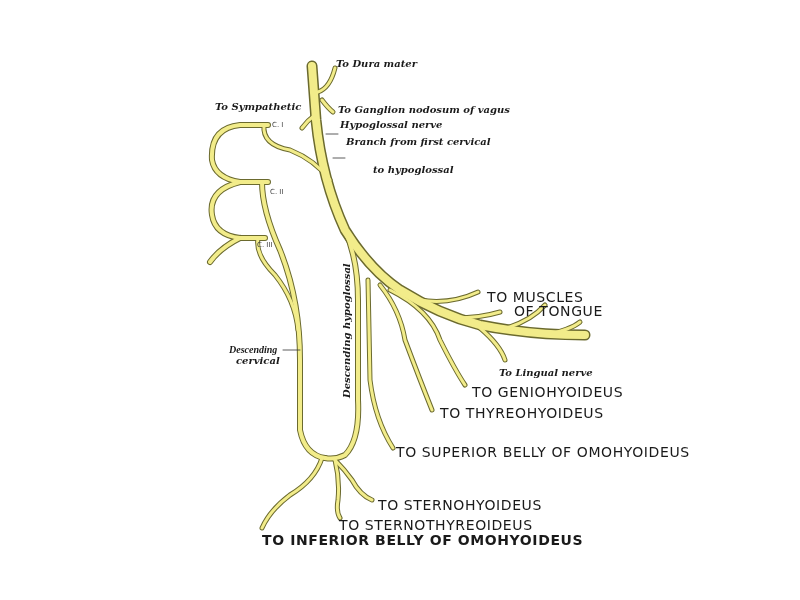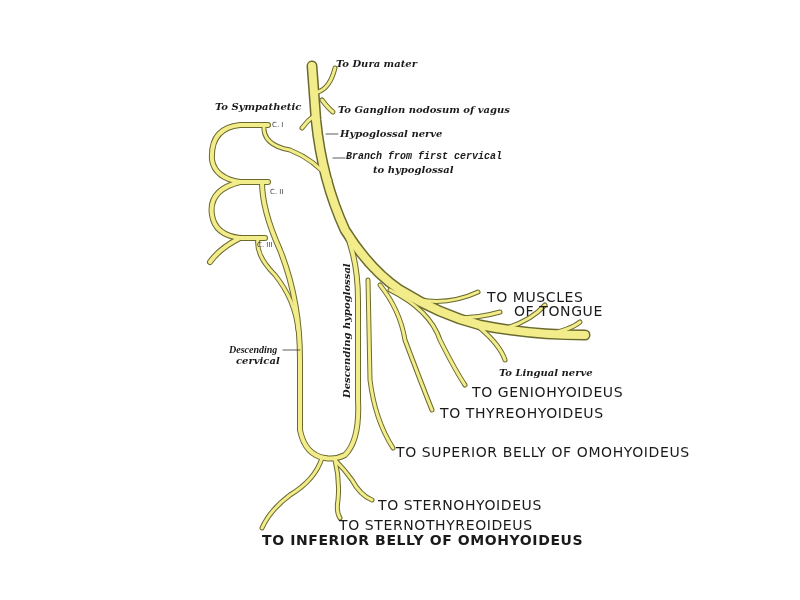--- a/index.html
+++ b/index.html
@@ -87,22 +87,22 @@
         <line x1="326" y1="134" x2="338" y2="134"></line>
         <line x1="333" y1="158" x2="345" y2="158"></line>
         <line x1="283" y1="350" x2="300" y2="350"></line>
       </g>
     </g>
   </svg>
 
   <div class="lbl ital" style="left:336px;top:58px;">To Dura mater</div>
   <div class="lbl ital" style="left:215px;top:101px;">To Sympathetic</div>
   <div class="lbl ital" style="left:338px;top:104px;">To Ganglion nodosum of vagus</div>
-  <div class="lbl ital" style="left:340px;top:128px;">Hypoglossal nerve</div>
-  <div class="lbl ital" style="left:346px;top:151px;font-family:Liberation Mono, monospace;">Branch from first cervical</div>
+  <div class="lbl ital" style="left:340px;top:119px;">Hypoglossal nerve</div>
+  <div class="lbl ital" style="left:346px;top:136px;">Branch from first cervical</div>
   <div class="lbl ital" style="left:373px;top:164px;">to hypoglossal</div>
 
   <div class="lbl small" style="left:272px;top:121px;">C. I</div>
   <div class="lbl small" style="left:270px;top:188px;">C. II</div>
   <div class="lbl small" style="left:257px;top:241px;">C. III</div>
 
   <div class="lbl ital" style="left:229px;top:344px;font-family:Liberation Serif, serif;">Descending</div>
   <div class="lbl ital" style="left:236px;top:355px;text-align:center;">cervical</div>
 
   <div class="lbl ital vert" style="left:341px;top:398px;">Descending hypoglossal</div>

